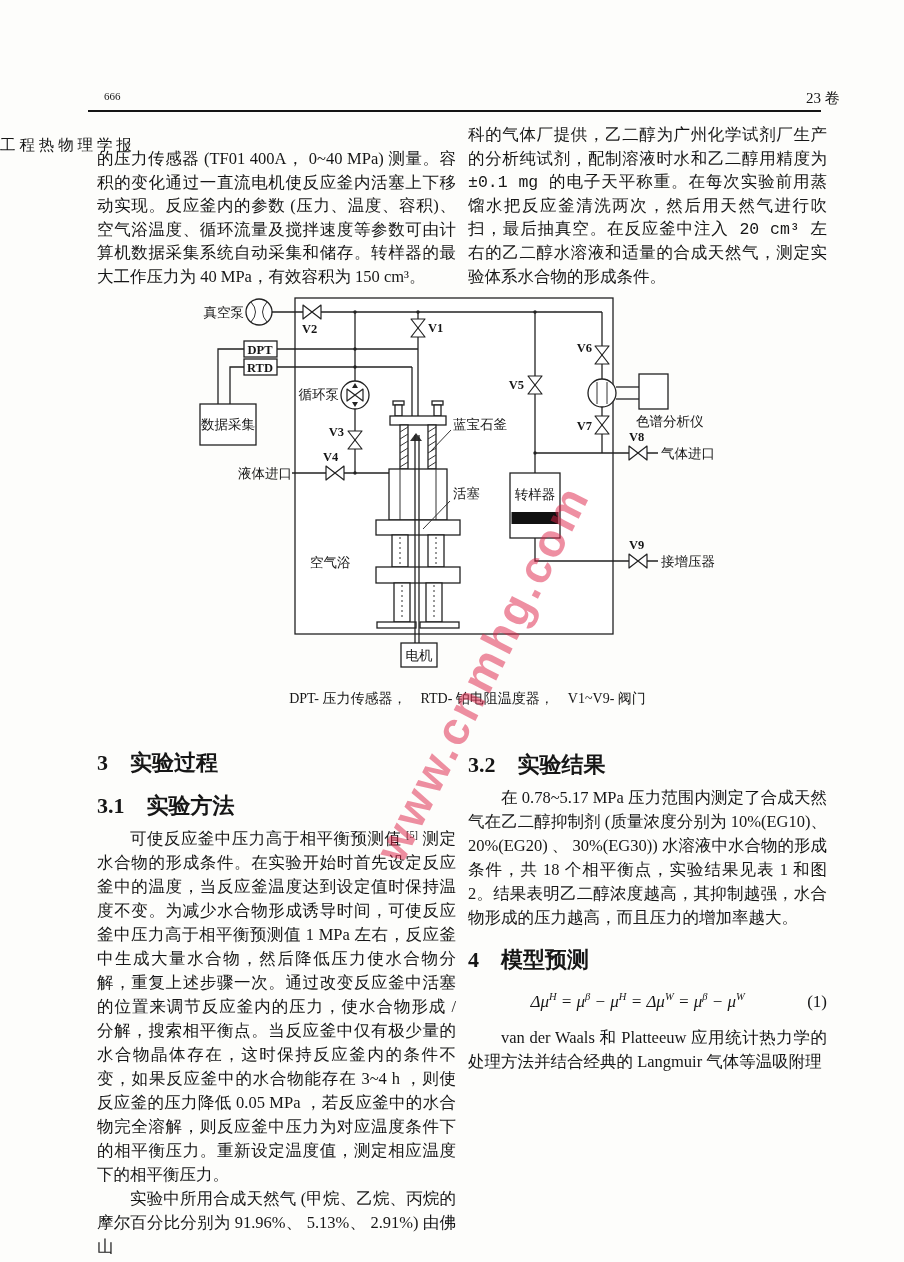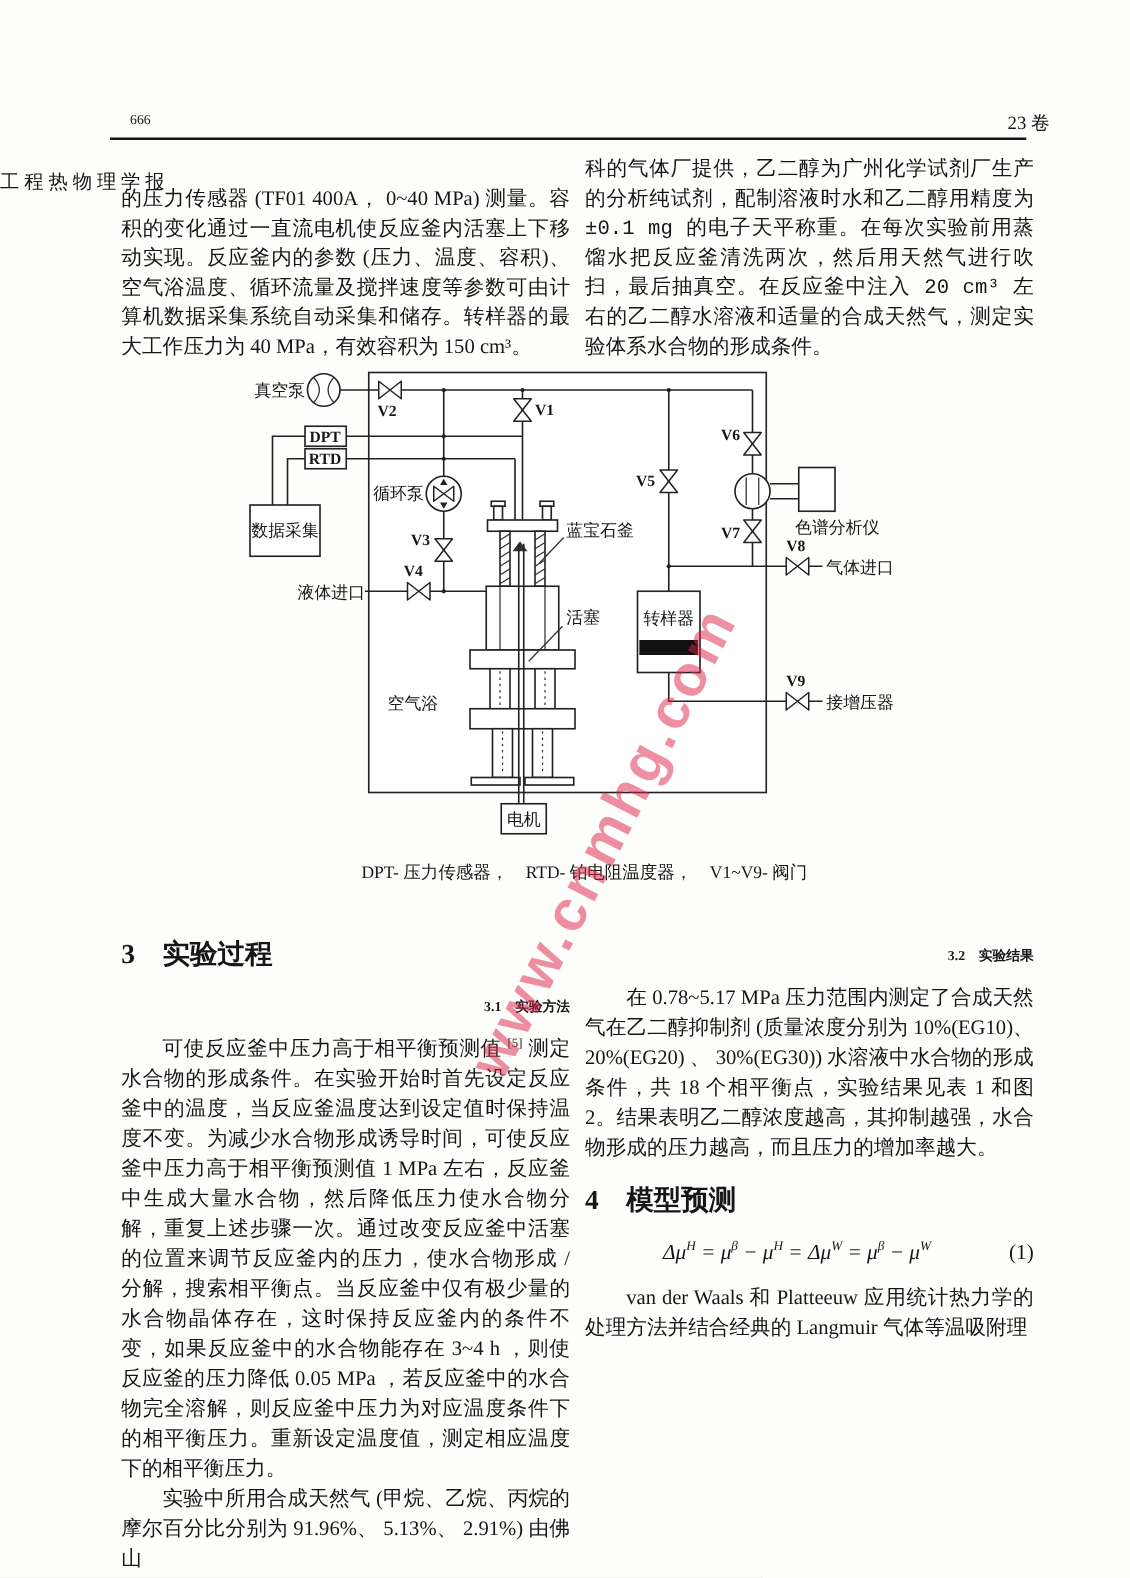--- a/index.html
+++ b/index.html
@@ -11,21 +11,21 @@
   .hdr-right{position:absolute;left:806px;top:89px;font-size:15px;}
   .hdr-rule{position:absolute;left:88px;top:110px;width:733px;height:2px;background:#151515;}
   
   .col{position:absolute;width:359px;font-size:16.5px;line-height:23.6px;text-align:justify;}
   .col.lt{left:97px;top:126px;margin-top:21px;}
   .col.rt{left:468px;top:124px;font-family:Liberation Mono, monospace;}
   .col-block{position:absolute;width:359px;font-size:16.5px;line-height:24px;text-align:justify;}
   .left-lower{left:97px;top:748px;}
   .right-lower{left:468px;top:753px;}
   .col-block h2{font-size:22px;font-weight:700;margin:0 0 16px 0;line-height:30px;text-align:left;}
-  .col-block h3{font-size:11px;font-weight:700;margin:0 0 9px 0;text-align:right;}
+  .col-block h3{font-size:22px;font-weight:700;margin:0 0 9px 0;text-align:left;}
   .col-block p{margin:0;}
   .col-block p.ind{text-indent:2em;}
   .right-lower h2{margin:15px 0 15px 0;}
   sup{font-size:62%;line-height:0;vertical-align:super;}
   
   .equation{display:flex;align-items:baseline;margin:12px 0 12px 0;font-size:17px;}
   .eq-body{flex:1;text-align:center;font-style:italic;}
   .eq-num{font-style:normal;}
   
   .caption{position:absolute;left:190px;top:687px;width:555px;text-align:center;font-size:14px;line-height:23px;}

